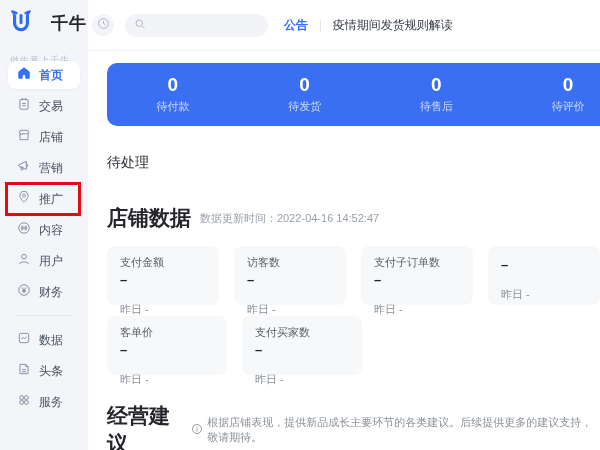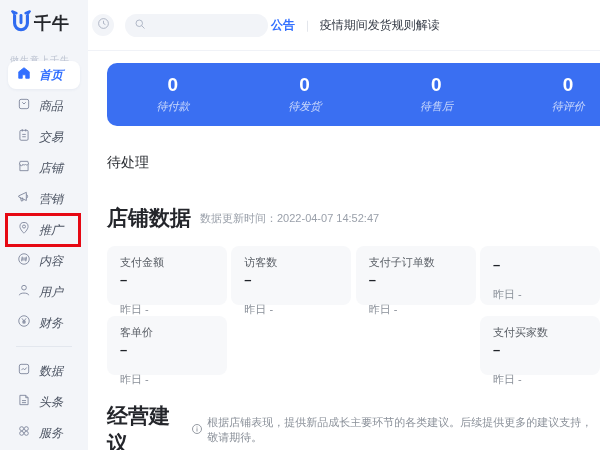--- a/index.html
+++ b/index.html
@@ -12,34 +12,33 @@
   }
 
   
   .sidebar {
     position: absolute; left: 0; top: 0; bottom: 0;
     width: 88px;
     background: #f3f5f9;
     z-index: 2;
   }
   .logo-block { padding: 10px 0 0 10px; height: 58px; }
-  .logo-row { display: flex; align-items: center; gap: 2px; }
+  .logo-row { display: flex; align-items: center; gap: 19px; }
   .logo-title { font-size: 17px; font-weight: bold; color: #24262b; letter-spacing: 1px; }
   .logo-sub { font-size: 9px; color: #b9c0cf; margin-top: 18px; letter-spacing: 1px; }
 
   .menu { margin-top: 2px; }
   .menu-item {
     position: relative;
     height: 30px;
     margin: 0 0 1px 0;
     display: flex; align-items: center;
     padding-left: 17px;
     gap: 8px;
     cursor: pointer;
-    font-style: italic;
   }
   .menu-item .label { font-size: 12px; color: #4a5261; }
   .menu-item svg { width: 14px; height: 14px; stroke: #7b8499; fill: none; stroke-width: 1.5; flex: 0 0 auto; }
   .menu-item.active::before {
     content: ""; position: absolute; left: 8px; right: 8px; top: 1px; bottom: 1px;
     background: #ffffff; border-radius: 8px; z-index: 0;
     box-shadow: 0 1px 3px rgba(40,70,140,0.06);
   }
   .menu-item.active svg { stroke: #3370ff; fill: #3370ff; position: relative; z-index: 1; }
   .menu-item.active .label { color: #3370ff; font-weight: bold; position: relative; z-index: 1; }
@@ -70,47 +69,47 @@
     background: #f2f4f8;
     display: flex; align-items: center;
     margin-left: 11px; padding-left: 9px; gap: 5px;
   }
   .search-pill svg { width: 12px; height: 12px; stroke: #9aa3b5; fill: none; stroke-width: 1.5; }
   .search-pill input {
     border: none; background: transparent; outline: none;
     font-size: 11px; width: 100px; color: #333;
     font-family: "Liberation Sans", "DejaVu Sans", sans-serif;
   }
-  .announce { display: flex; align-items: center; margin-left: 3px; gap: 7px; }
+  .announce { display: flex; align-items: center; margin-left: 16px; gap: 7px; }
   .announce-label { font-size: 12px; font-weight: bold; color: #3370ff; cursor: pointer; }
   .announce-sep { color: #d8dce4; font-size: 11px; }
   .announce-text { font-size: 12px; color: #333a45; cursor: pointer; }
 
   
   .main { position: absolute; left: 88px; top: 52px; right: 0; bottom: 0; background: #fff; padding-left: 19px; }
 
   .stats-banner {
     margin-top: 11px;
     width: 527px; height: 63px;
     background: #3a6ff2;
     border-radius: 10px;
     display: flex;
   }
   .stat { flex: 1; display: flex; flex-direction: column; align-items: center; justify-content: center; cursor: pointer; }
   .stat .num { color: #ffffff; font-size: 19px; font-weight: bold; line-height: 1.1; }
-  .stat .lbl { color: rgba(255,255,255,0.72); font-size: 11px; margin-top: 4px; font-style: italic; }
+  .stat .lbl { color: rgba(255,255,255,0.72); font-size: 11px; margin-top: 4px; }
 
   .section-title { font-size: 21px; font-weight: bold; color: #24262b; }
   .section-title.plain { font-weight: normal; font-size: 14px; color: #2b2e33; }
   .sec-pending { margin-top: 28px; }
   .sec-row { display: flex; align-items: center; gap: 9px; }
   .sec-shopdata { margin-top: 32px; }
   .update-time { font-size: 11px; color: #9aa0aa; }
 
-  .cards { display: flex; margin-top: 14px; justify-content: space-between; }
+  .cards { display: flex; gap: 15px; margin-top: 14px; }
   .cards.row2 { margin-top: 11px; }
   .card {
     width: 120px; height: 59px;
     background: #f7f8fa; border-radius: 8px;
     padding: 9px 0 0 13px; cursor: pointer;
   }
   .card .c-title { font-size: 11px; color: #5a5f66; }
   .card .c-value { font-size: 13px; font-weight: bold; color: #1f2329; margin-top: 3px; line-height: 1; }
   .card .c-sub { font-size: 11px; color: #8a9099; margin-top: 16px; }
 
@@ -142,29 +141,20 @@
 
     <div class="menu-item active">
       <span>
         <svg viewBox="0 0 24 24">
             <path d="M12 3 L3 10 V21 H9 V15 H15 V21 H21 V10 Z"></path>
           </svg>
       </span>
       <span class="label">首页</span>
     </div>
 
-    <div class="menu-item">
-      <span>
-        <svg viewBox="0 0 24 24">
-            <rect x="4" y="4" width="16" height="16" rx="3"></rect>
-            <path d="M9 9 l3 3 l3 -3"></path>
-          </svg>
-      </span>
-      <span class="label">商品</span>
-    </div>
 
     <div class="menu-item">
       <span>
         <svg viewBox="0 0 24 24">
             <rect x="5" y="4" width="14" height="17" rx="2"></rect>
             <path d="M9 2 v4 M15 2 v4 M9 11 h6 M9 15 h6"></path>
           </svg>
       </span>
       <span class="label">交易</span>
     </div>
@@ -311,21 +301,21 @@
       <div class="lbl">待评价</div>
     </div>
   </div>
 
   <div class="sec-pending">
     <div class="section-title plain">待处理</div>
   </div>
 
   <div class="sec-shopdata sec-row">
     <span class="section-title">店铺数据</span>
-    <span class="update-time">数据更新时间：2022-04-07 14:52:47</span>
+    <span class="update-time">数据更新时间：2022-04-16 14:52:47</span>
   </div>
 
   <div class="cards">
     <div class="card">
       <div class="c-title">支付金额</div>
       <div class="c-value">–</div>
       <div class="c-sub">昨日 -</div>
     </div>
     <div class="card">
       <div class="c-title">访客数</div>

